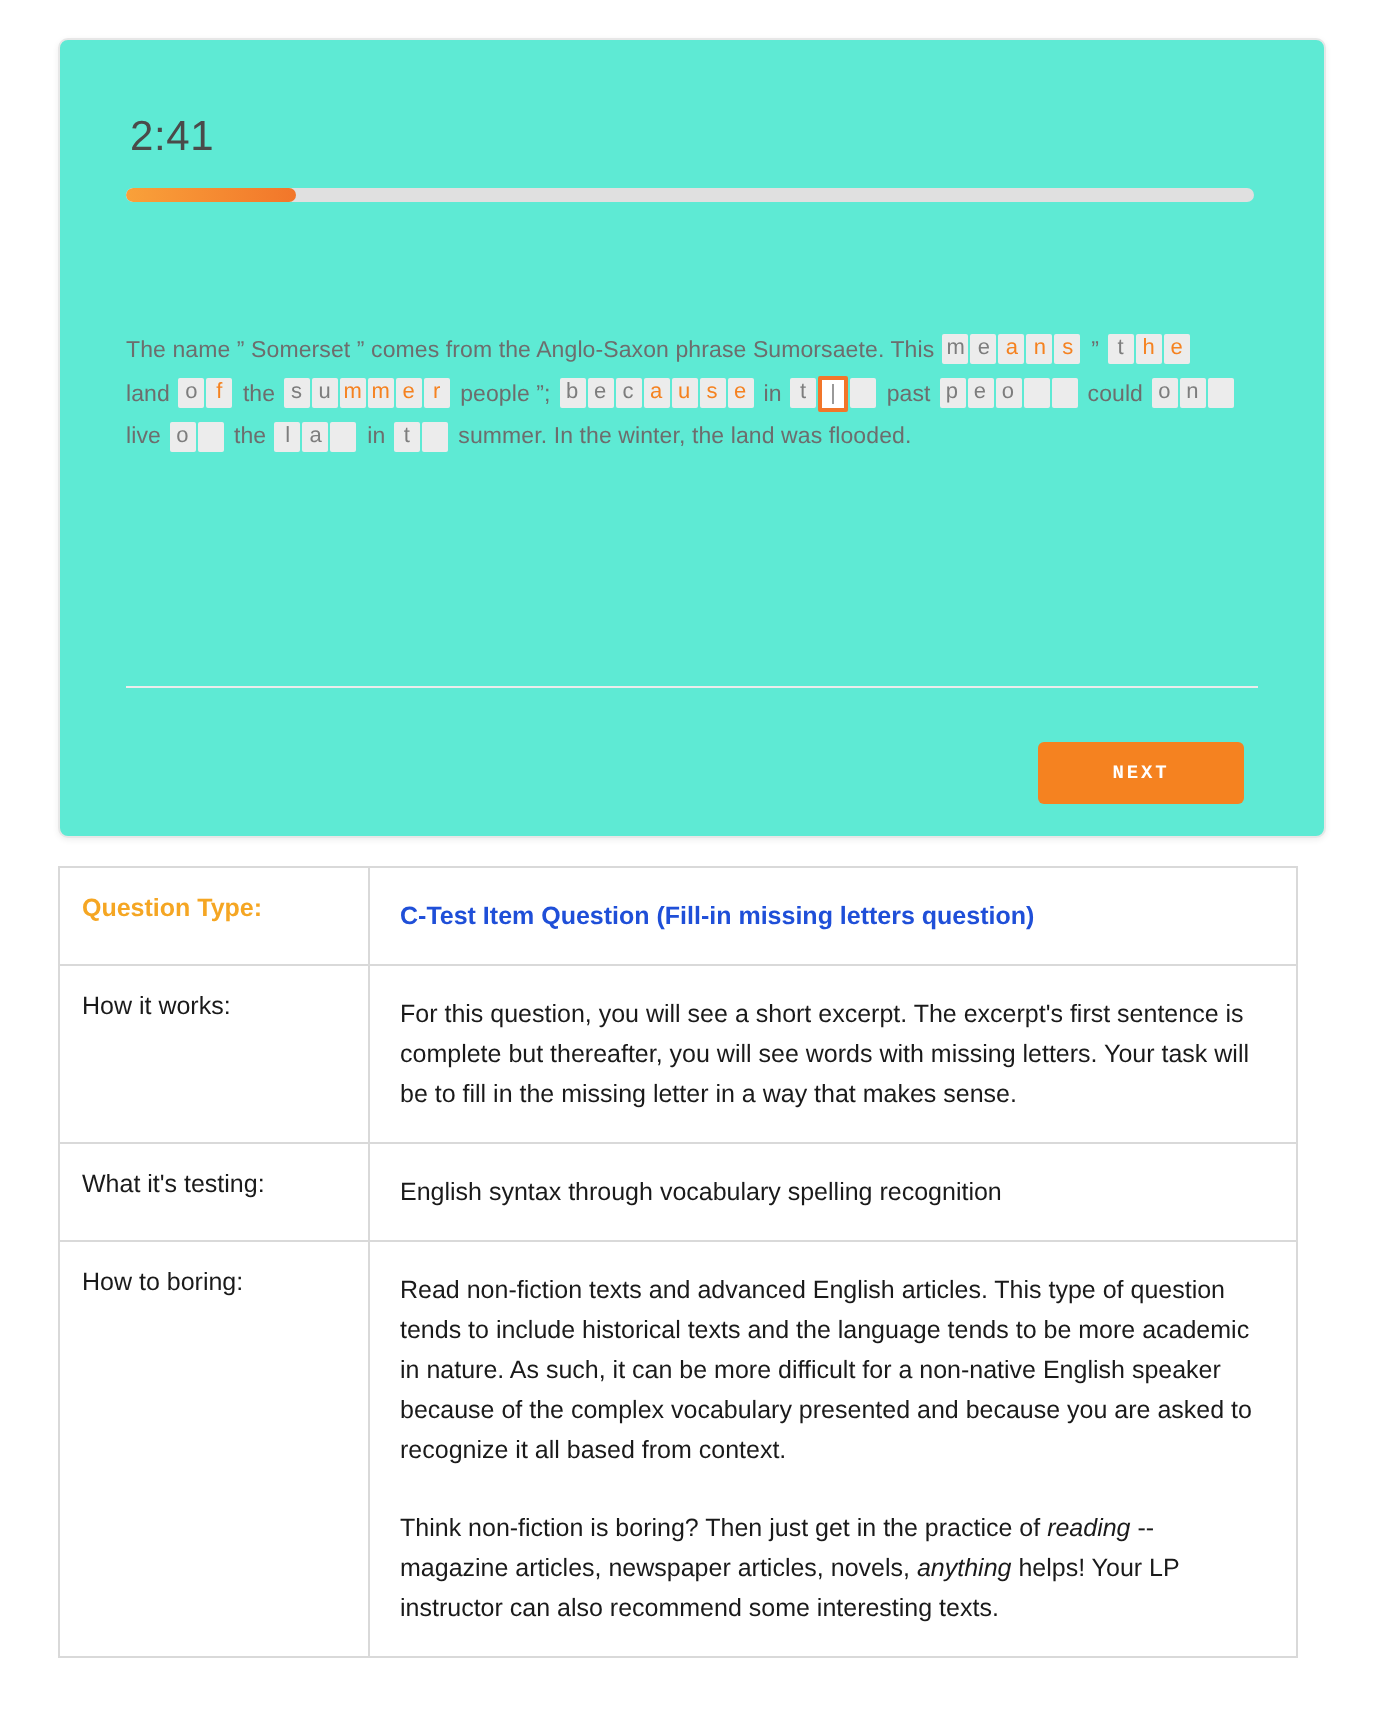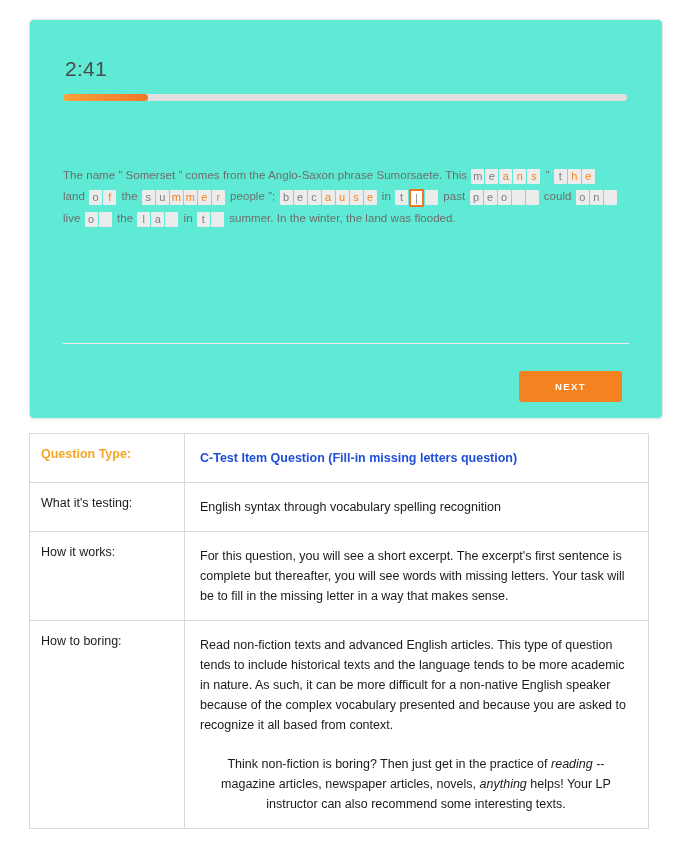--- a/index.html
+++ b/index.html
@@ -112,21 +112,21 @@
     position: absolute;
     left: 489px; top: 351px;
     width: 103px; height: 31px;
     background: #f58220;
     border: none;
     border-radius: 3px;
     color: #ffffff;
     font-size: 9.5px;
     font-weight: 700;
     letter-spacing: 1.4px;
-    font-family: Liberation Sans, sans-serif;
+    font-family: Liberation Mono, monospace;
     cursor: pointer;
     padding: 0;
   }
 
   
   .info-table {
     position: absolute;
     left: 29px; top: 433px;
     width: 620px;
     border-collapse: collapse;
@@ -144,21 +144,21 @@
   .info-table td.label { width: 155px; }
   .info-table td.label.accent {
     color: #f5a623;
     font-weight: bold;
   }
   .info-table td.value.accent-blue {
     color: #1f4fd8;
     font-weight: bold;
   }
   .info-table p { margin: 4px; }
-  .info-table p + p { margin-top: 19px; text-align: center; }
+  .info-table p + p { margin-top: 19px; }
   .it { font-style: italic; }
 </style>
 </head>
 <body>
 
 <div class="page">
 
   <div class="quiz-card">
 
     <div class="timer">2:41</div>
@@ -177,29 +177,29 @@
 
   <table class="info-table" id="info-table">
     <tbody id="info-table-body">
         <tr>
           <td class="label accent">Question Type:</td>
           <td class="value accent-blue">
             <p><span>C-Test Item Question (Fill-in missing letters question)</span></p>
           </td>
         </tr>
         <tr>
+          <td class="label">How it works:</td>
+          <td class="value">
+            <p><span>For this question, you will see a short excerpt. The excerpt's first sentence is complete but thereafter, you will see words with missing letters. Your task will be to fill in the missing letter in a way that makes sense.</span></p>
+          </td>
+        </tr>
+        <tr>
           <td class="label">What it's testing:</td>
           <td class="value">
             <p><span>English syntax through vocabulary spelling recognition</span></p>
-          </td>
-        </tr>
-        <tr>
-          <td class="label">How it works:</td>
-          <td class="value">
-            <p><span>For this question, you will see a short excerpt. The excerpt's first sentence is complete but thereafter, you will see words with missing letters. Your task will be to fill in the missing letter in a way that makes sense.</span></p>
           </td>
         </tr>
         <tr>
           <td class="label">How to boring:</td>
           <td class="value">
             <p><span>Read non-fiction texts and advanced English articles. This type of question tends to include historical texts and the language tends to be more academic in nature. As such, it can be more difficult for a non-native English speaker because of the complex vocabulary presented and because you are asked to recognize it all based from context.</span></p>
             <p><span>Think non-fiction is boring?  Then just get in the practice of </span><span class="it">reading</span><span> -- magazine articles, newspaper articles, novels, </span><span class="it">anything</span><span> helps!  Your LP instructor can also recommend some interesting texts.</span></p>
           </td>
         </tr>
       </tbody>

